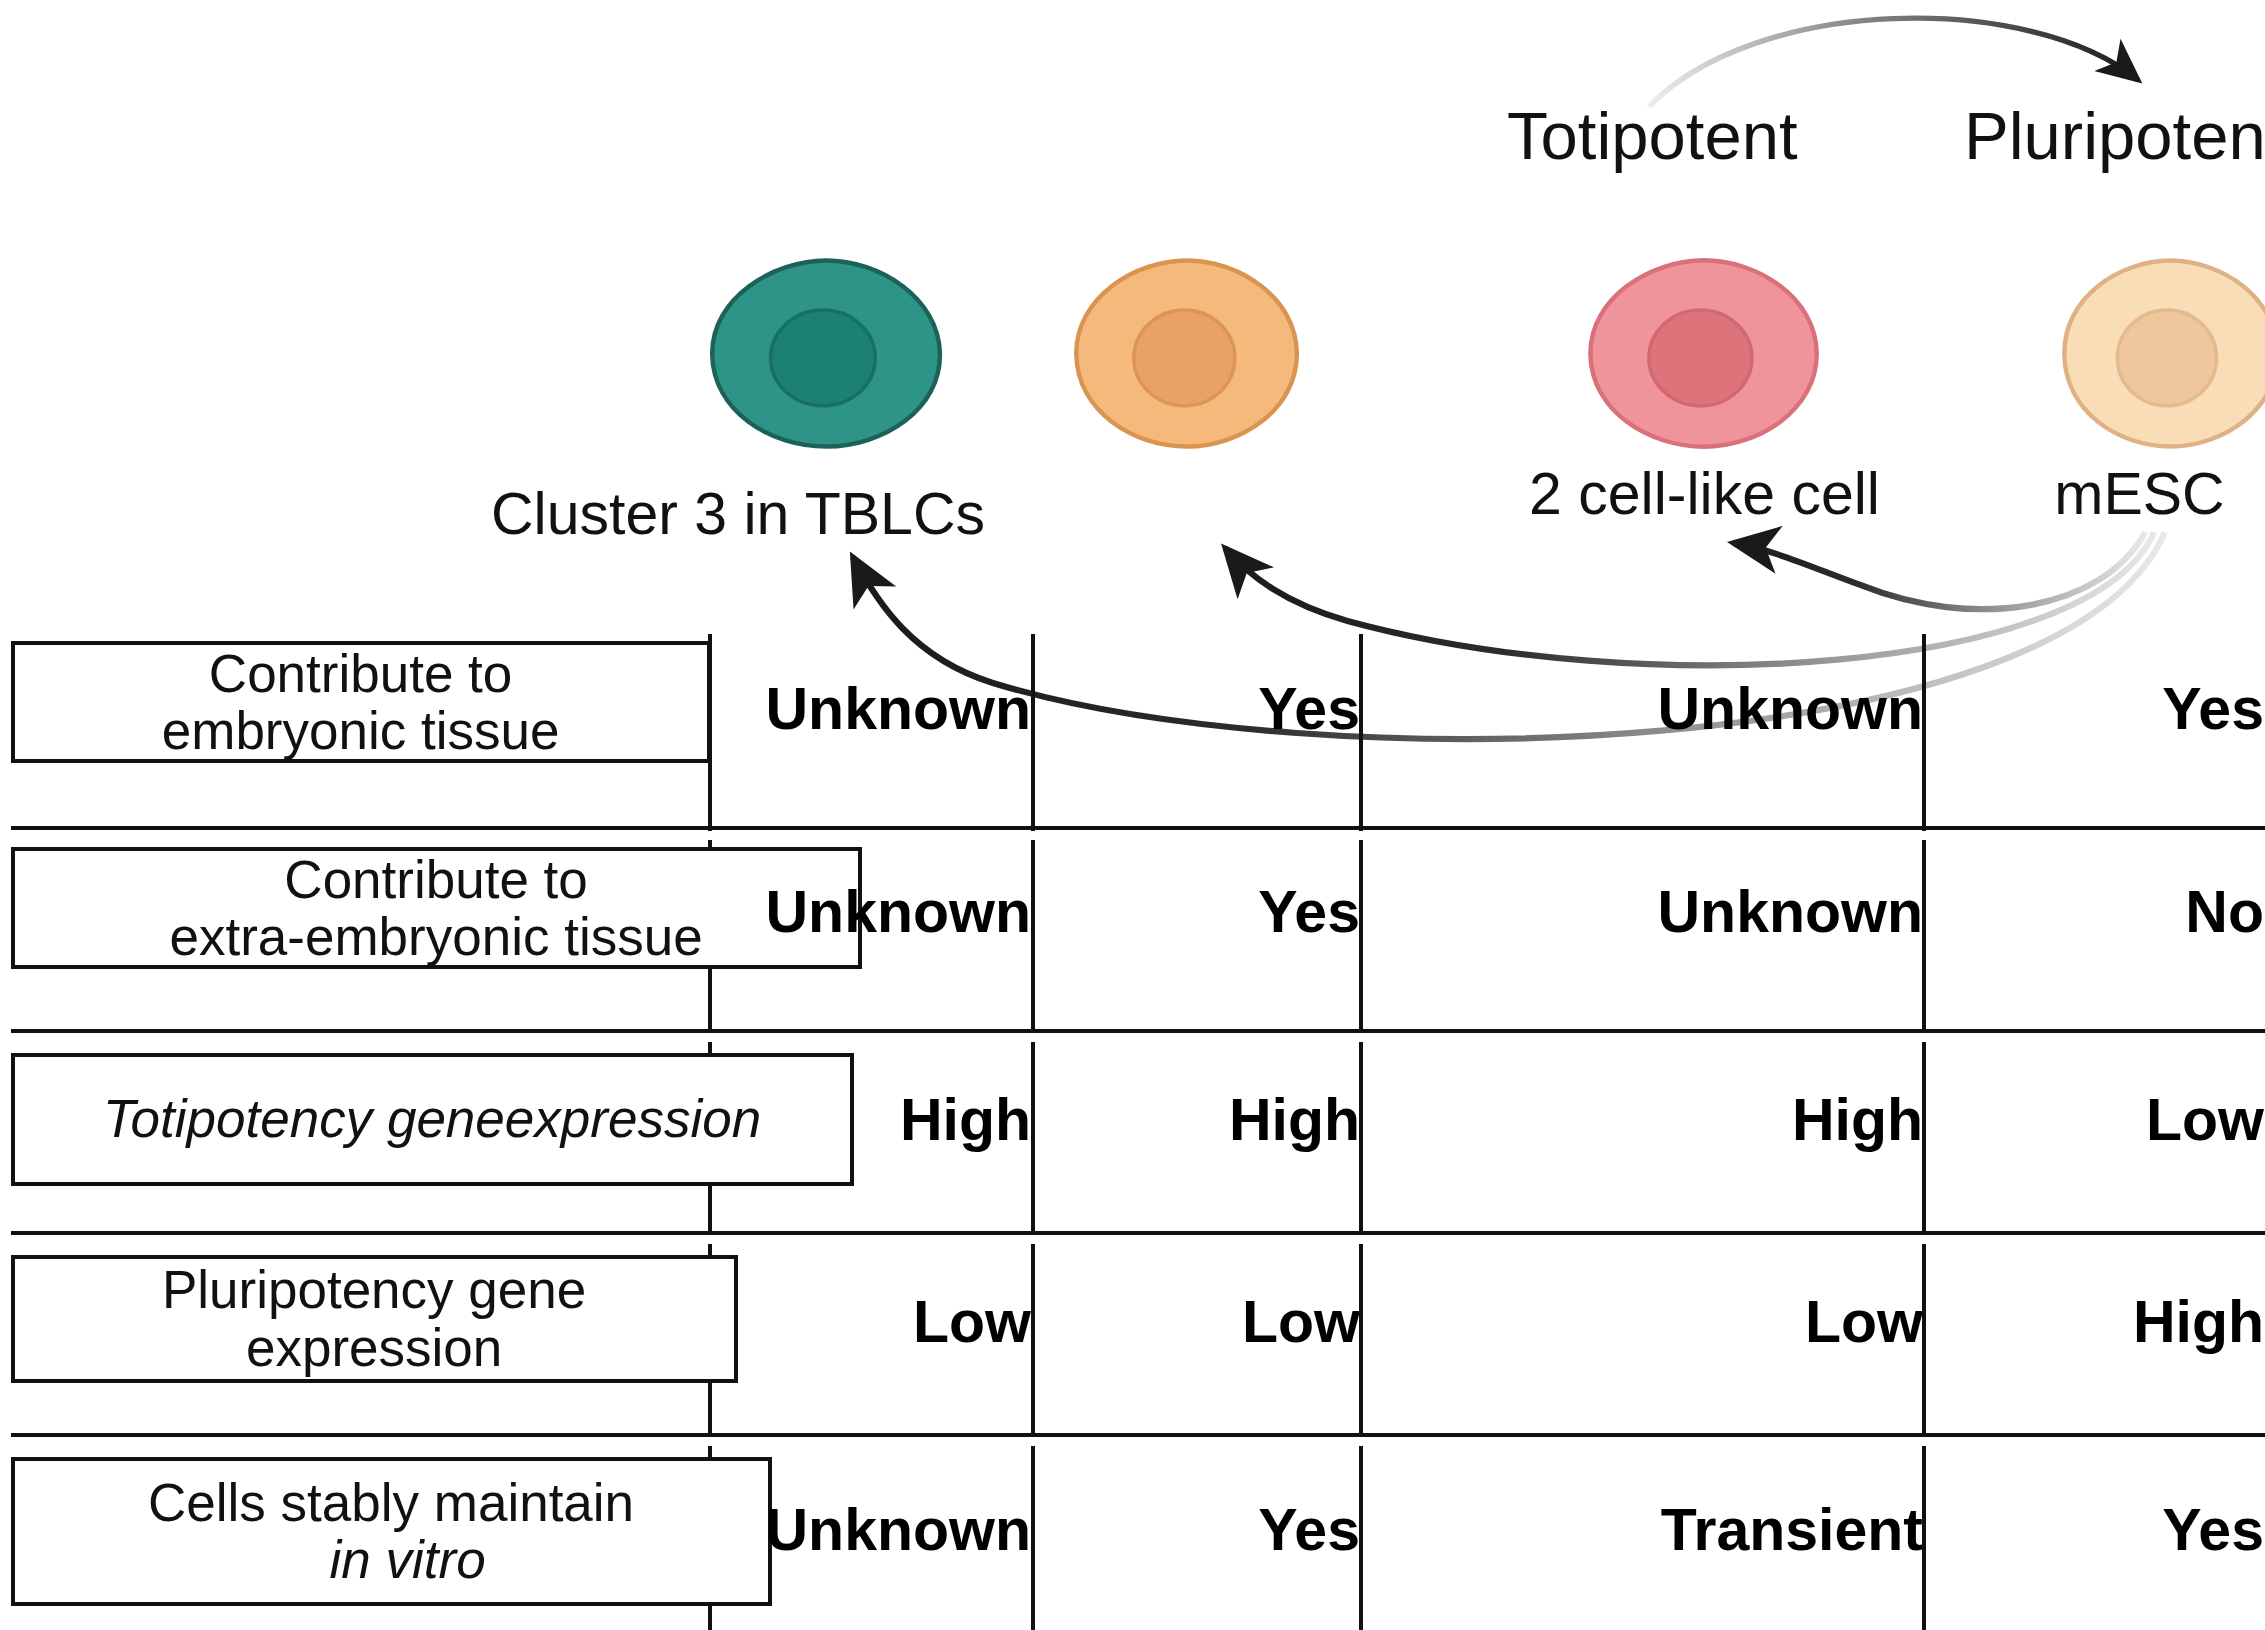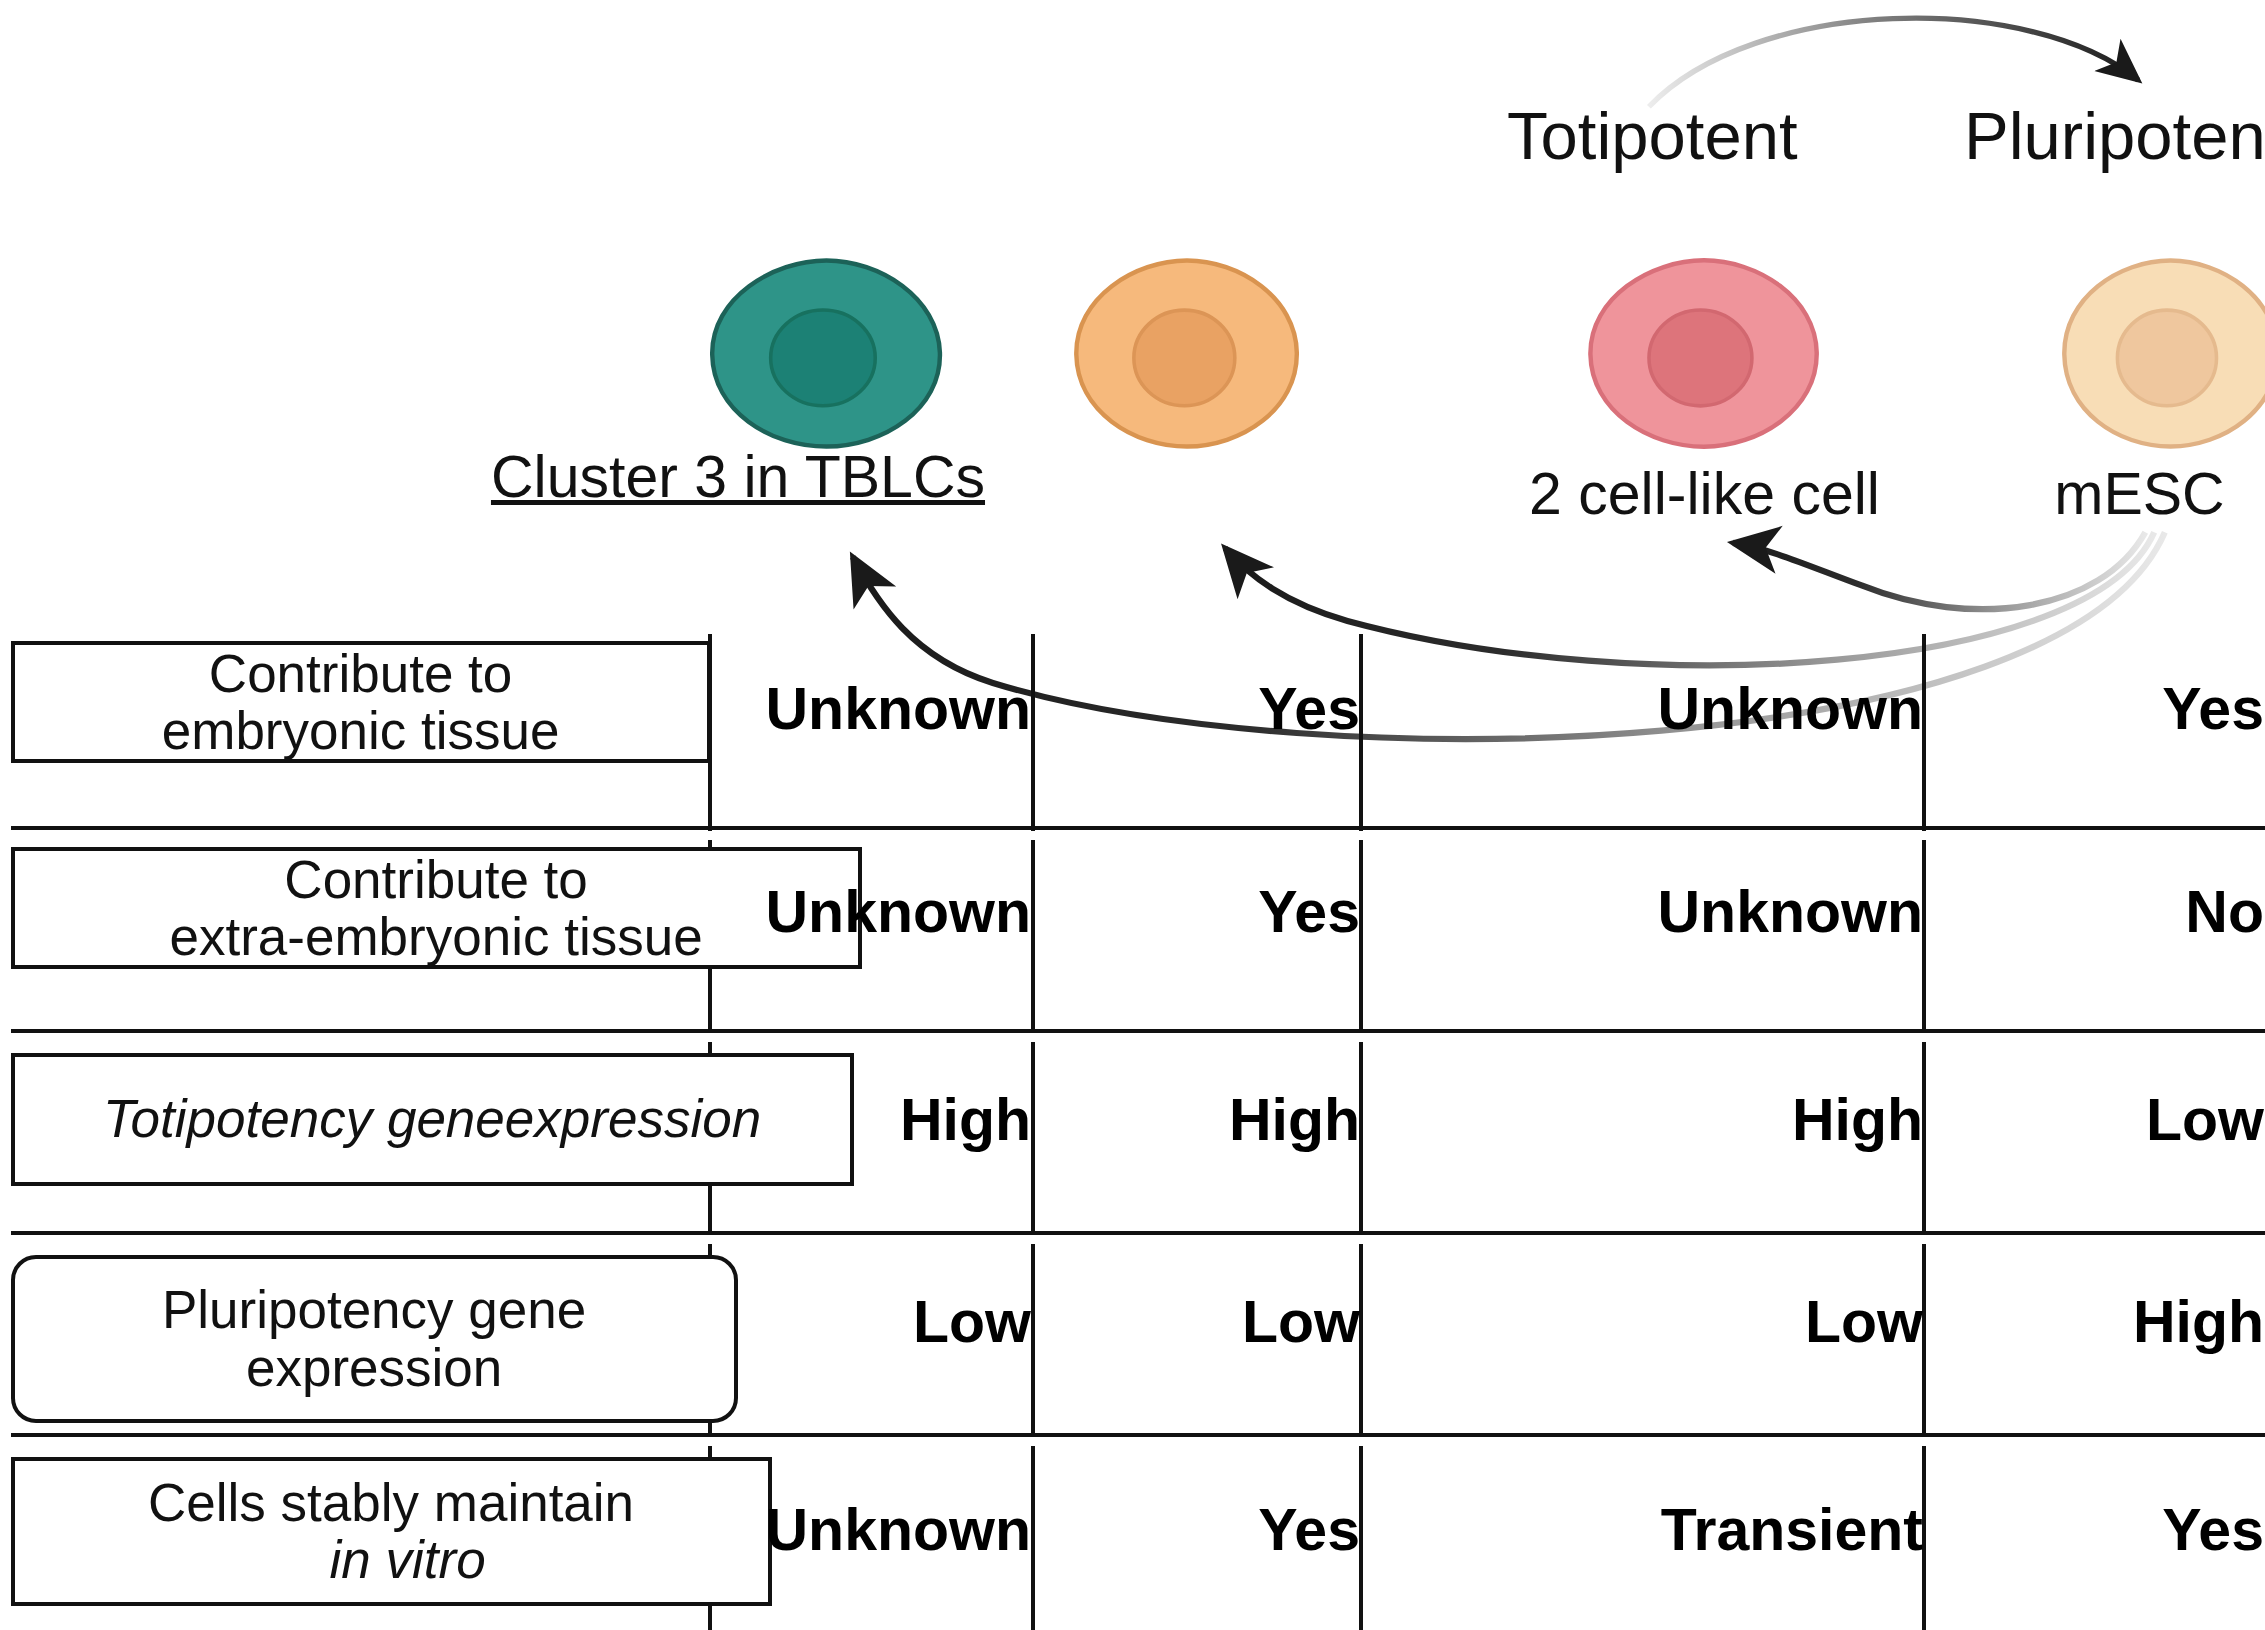--- a/index.html
+++ b/index.html
@@ -150,21 +150,21 @@
              C 72 216 7 176 6 112 C 5 48 74 6 134 6 Z" fill="#EF949B" stroke="#D9707A" stroke-width="5"></path>
     <ellipse cx="130" cy="116" rx="58" ry="54" fill="#DD747B" stroke="#D26870" stroke-width="4"></ellipse>
   </svg>
 
   <svg class="cell-icon" style="left:2059px; top:255px; width:223px; height:197px;" viewBox="0 0 252 222">
     <path d="M 126 6 C 184 6 246 48 247 110 C 248 174 186 216 126 216
              C 66 216 7 176 6 112 C 5 48 68 6 126 6 Z" fill="#F8DDB6" stroke="#E0B184" stroke-width="5"></path>
     <ellipse cx="122" cy="116" rx="56" ry="54" fill="#EFC79E" stroke="#E5BA8E" stroke-width="4"></ellipse>
   </svg>
 
-  <div class="cell-label" style="left:472px; top:448px; width:532px;text-decoration:underline;">Cluster 3 in TBLCs</div>
+  <div class="cell-label" style="left:472px; top:485px; width:532px;">Cluster 3 in TBLCs</div>
   <div class="cell-label" style="left:1463px; top:465px; width:483px;">2 cell-like cell</div>
   <div class="cell-label" style="left:2020px; top:465px; width:239px;">mESC</div>
 
   <svg class="svg-layer" viewBox="0 0 2555 1839">
 
     <path d="M 2420 600 C 2370 690 2225 710 2100 660 C 2040 638 1995 618 1955 612" fill="none" stroke="url(#fadeRightToLeft)" stroke-width="7" marker-end="url(#arrowhead-dark)"></path>
 
     <path d="M 2430 600 C 2360 760 1850 790 1520 700 C 1450 680 1410 650 1382 618" fill="none" stroke="url(#fadeRightToLeft)" stroke-width="7" marker-end="url(#arrowhead-dark)"></path>
 
     <path d="M 2442 600 C 2330 860 1480 880 1120 770 C 1030 742 990 680 962 628" fill="none" stroke="url(#fadeRightToLeft)" stroke-width="7" marker-end="url(#arrowhead-dark)"></path>
@@ -227,21 +227,21 @@
         <span>expression</span>
       </div>
       <div class="cell-value" style="left:712px; top:49px; width:319px;">High</div>
       <div class="cell-value" style="left:1036px; top:49px; width:324px;">High</div>
       <div class="cell-value" style="left:1364px; top:49px; width:559px;">High</div>
       <div class="cell-value" style="left:1927px; top:49px; width:337px;">Low</div>
       <div class="row-sep" style="top:189px;"></div>
     </div>
 
     <div class="table-row" style="top:610px; height:193px;">
-      <div class="row-label-box" style="top:10.6px; height:168px; width:727px; flex-direction:column;border-radius:25px;">
+      <div class="row-label-box" style="top:10.6px; height:128px; width:727px; flex-direction:column;">
         <span>Pluripotency gene</span>
         <span>expression</span>
       </div>
       <div class="cell-value" style="left:712px; top:49px; width:319px;">Low</div>
       <div class="cell-value" style="left:1036px; top:49px; width:324px;">Low</div>
       <div class="cell-value" style="left:1364px; top:49px; width:559px;">Low</div>
       <div class="cell-value" style="left:1927px; top:49px; width:337px;">High</div>
       <div class="row-sep" style="top:189px;"></div>
     </div>
 

